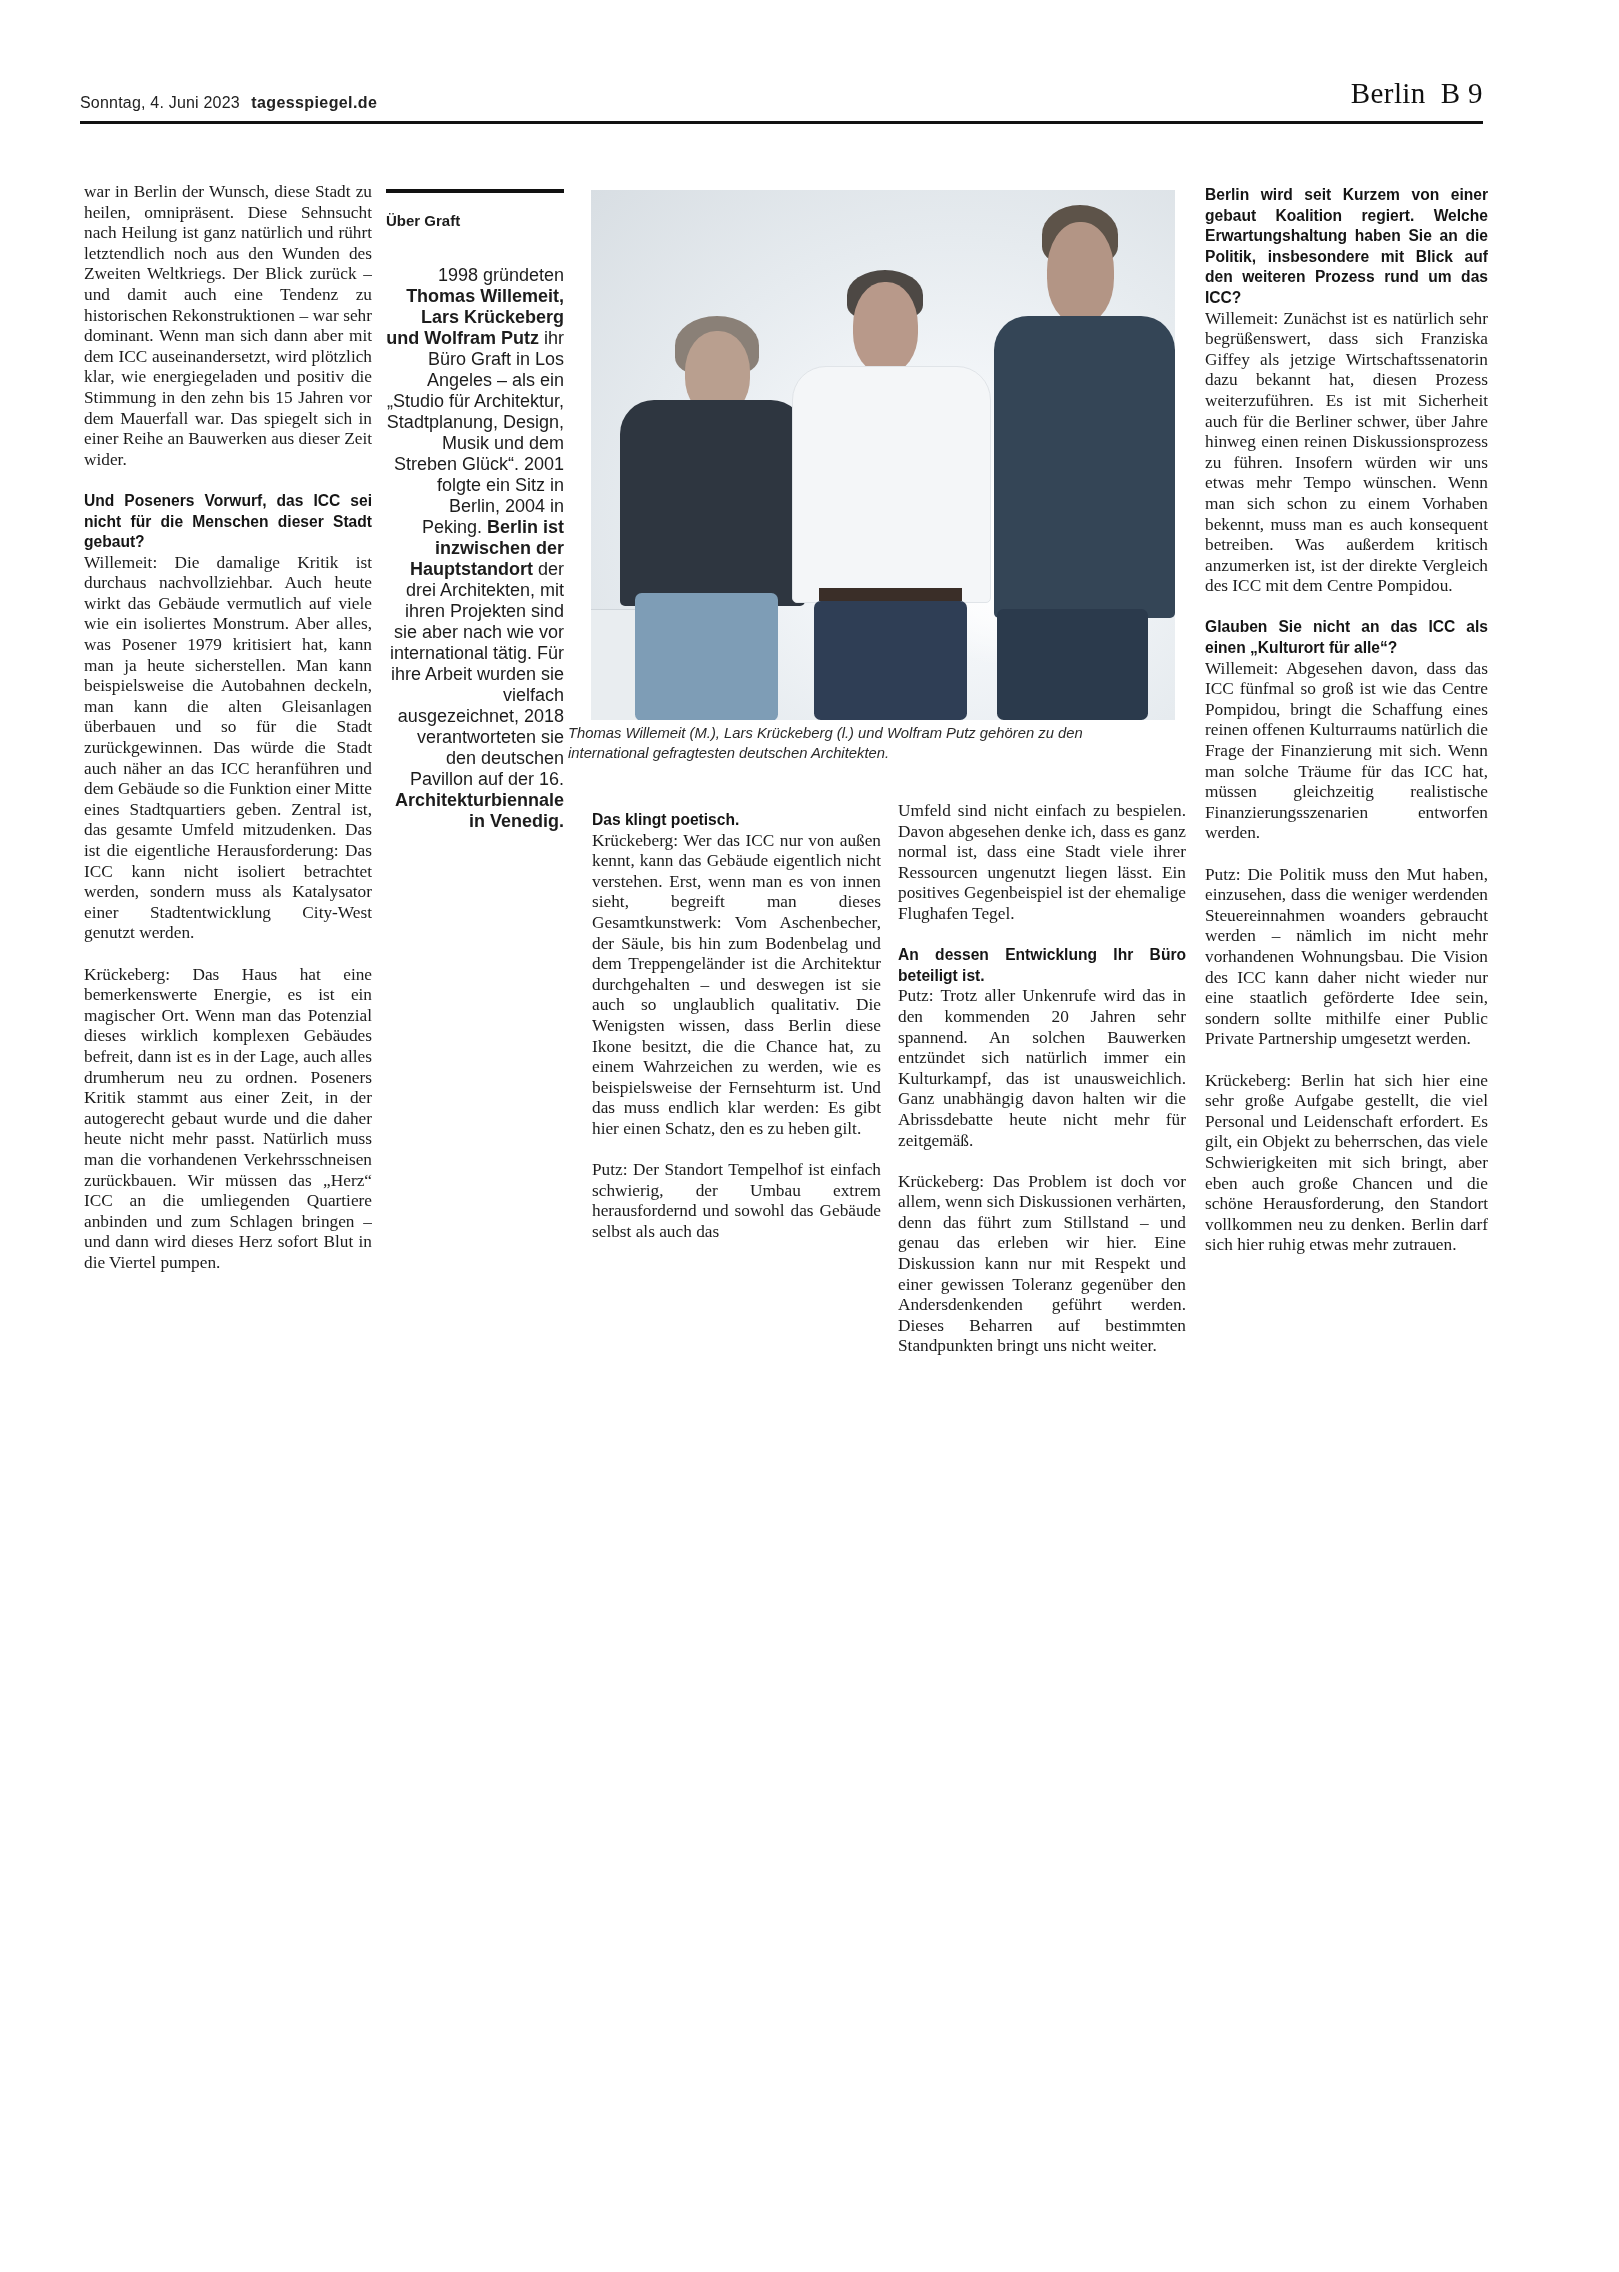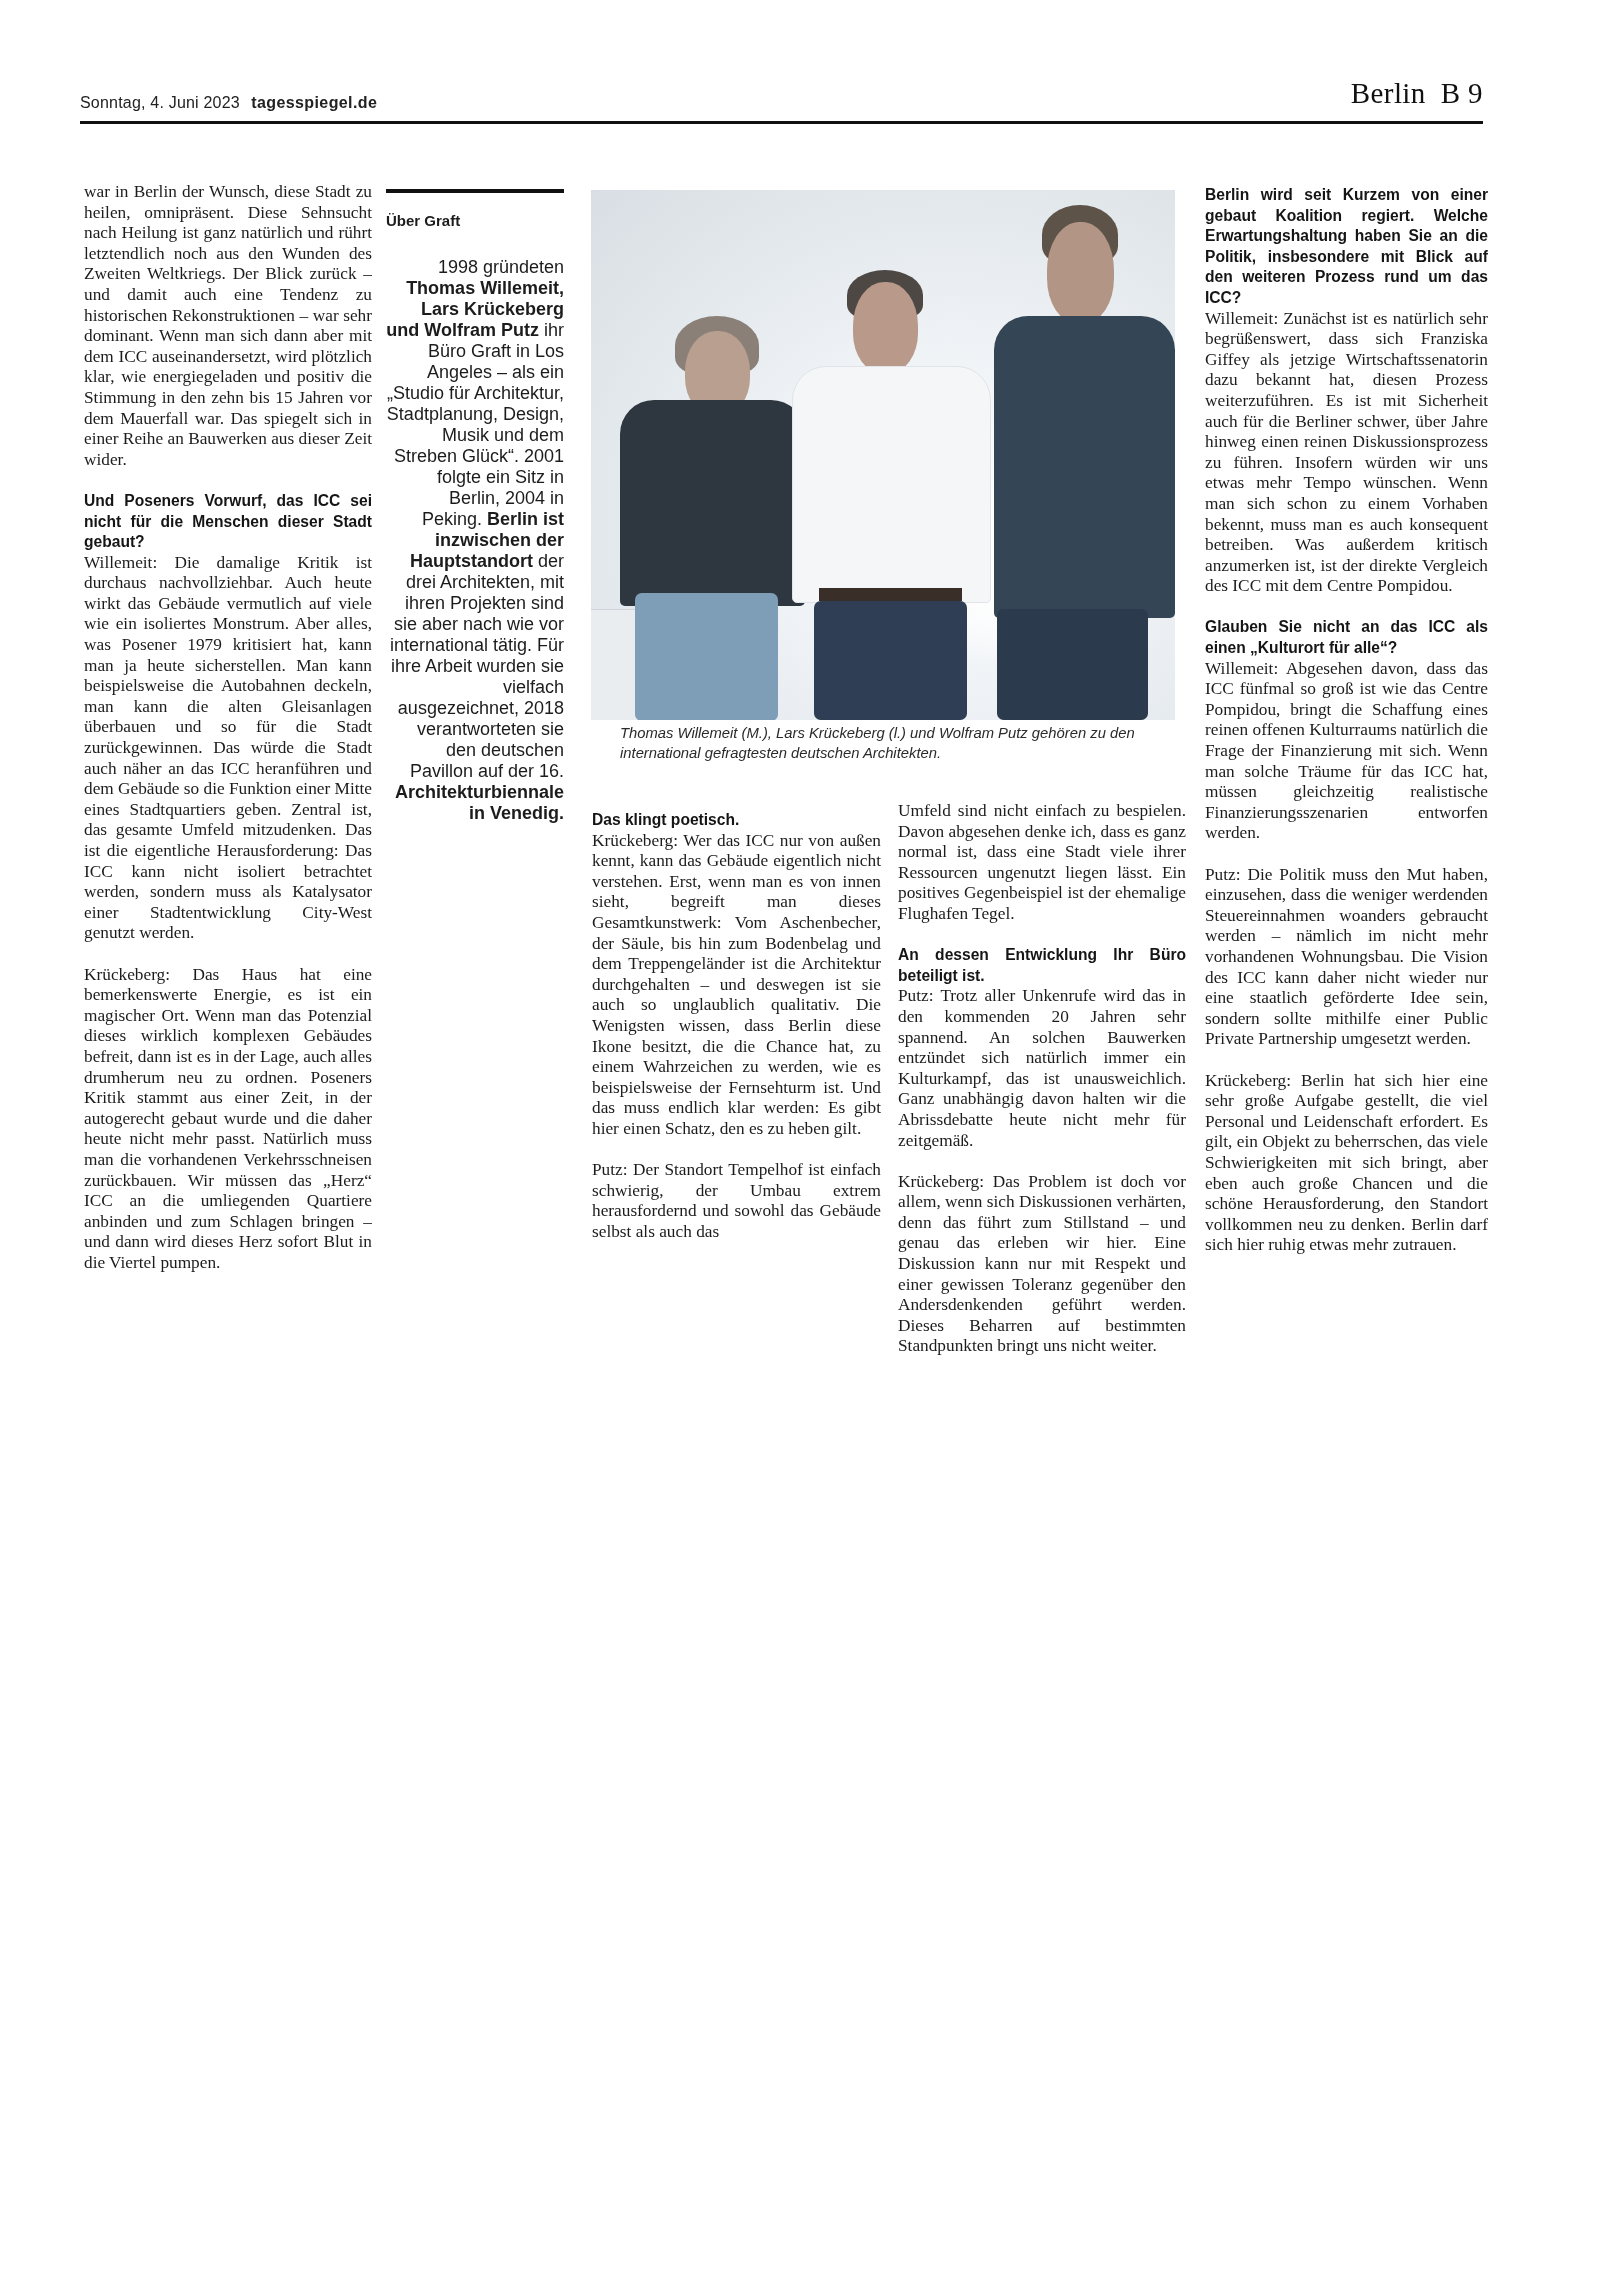--- a/index.html
+++ b/index.html
@@ -15,31 +15,31 @@
   .col p.tight { margin-bottom: 0; }
   .q { font-family: "Liberation Sans", sans-serif; font-weight: bold; font-size: 15.6px; line-height: 20.6px; margin: 0; color: #151515; }
 
   #col1 { left: 84px; top: 182px; width: 288px; }
   #col3 { left: 592px; top: 810px; width: 289px; }
   #col4 { left: 898px; top: 801px; width: 288px; }
   #col5 { left: 1205px; top: 185px; width: 283px; }
 
   .infobox { position: absolute; left: 386px; top: 189px; width: 178px; font-family: "Liberation Sans", sans-serif; color: #1c1c1c; }
   .infobox .bar { height: 4.2px; background: #111; margin-bottom: 18.5px; }
-  .infobox .title { font-weight: bold; font-size: 15px; margin-bottom: 28px; }
+  .infobox .title { font-weight: bold; font-size: 15px; margin-bottom: 36px; }
   .infobox .body { font-size: 18px; line-height: 21px; text-align: right; }
   .infobox b { font-weight: bold; }
 
   .photo { position: absolute; left: 591px; top: 190px; width: 584px; height: 530px; overflow: hidden;
     background: radial-gradient(ellipse at 62% 62%, #ffffff 0%, #f2f5f8 30%, #e6ebef 60%, #d8dee3 100%); }
   .head { position: absolute; border-radius: 48% 48% 44% 44%; background: #b89a88; }
   .hair { position: absolute; border-radius: 50% 50% 30% 30%; }
   .shirt { position: absolute; border-radius: 34px 34px 5px 5px; }
   .jeans { position: absolute; border-radius: 6.7px; }
-  .caption { position: absolute; left: 620px; top: 723px; width: 587px; font-family: "Liberation Sans", sans-serif; font-style: italic; font-size: 14.8px; line-height: 20px; color: #2a2a2a; }
+  .caption { position: absolute; left: 568px; top: 723px; width: 587px; font-family: "Liberation Sans", sans-serif; font-style: italic; font-size: 14.8px; line-height: 20px; color: #2a2a2a; }
 </style>
 </head>
 <body>
 
 <div class="header-left">
   <span>Sonntag, 4. Juni 2023</span>
   <span class="site">tagesspiegel.de</span>
 </div>
 <div class="header-right">
   <span>Berlin</span><span class="page">B 9</span>

